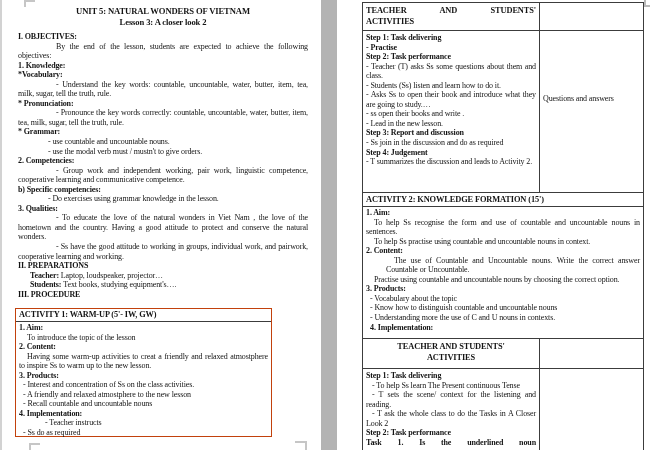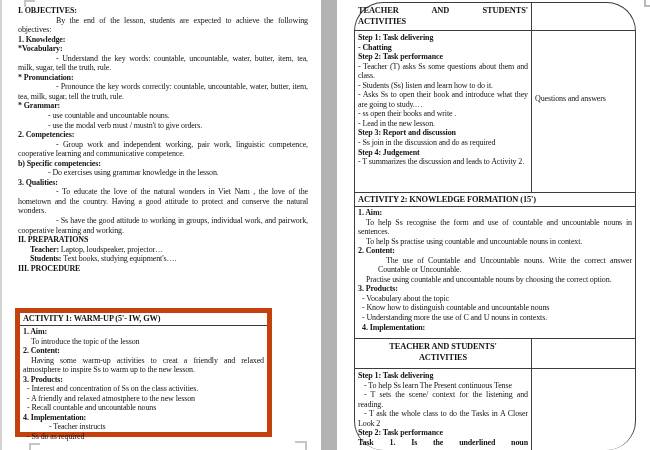--- a/index.html
+++ b/index.html
@@ -24,27 +24,27 @@
 
   
   .lp-content{position:absolute;left:16px;top:6px;width:290px;height:300px;overflow:hidden;}
   .doc-title{text-align:center;font-weight:bold;font-size:8.6px;line-height:10.5px;}
   .title-block{margin-bottom:5px;}
   .para{margin:0;}
   .para.b{font-weight:bold;}
   .para.j{text-align:justify;}
   .para.jl{text-align:justify;text-align-last:justify;}
 
-  .act1-box{position:absolute;left:13px;top:308px;width:257px;height:129px;box-sizing:border-box;border:5px solid #c2410c;}
+  .act1-box{position:absolute;left:13px;top:308px;width:257px;height:129px;box-sizing:border-box;border:1px solid #c2410c;}
   .act1-head{border-bottom:1px solid #3c3c3c;padding:1px 3px;font-weight:bold;font-size:8.3px;line-height:10px;}
   .act1-body{padding:1px 3px;overflow:hidden;}
 
   
-  .rp-table{position:absolute;left:17px;top:2px;width:282px;height:448px;box-sizing:border-box;
-            border-left:1px solid #3c3c3c;border-top:1px solid #3c3c3c;border-right:1px solid #3c3c3c;border-radius:29px;}
+  .rp-table{position:absolute;left:25px;top:2px;width:282px;height:448px;box-sizing:border-box;
+            border-left:1px solid #3c3c3c;border-top:1px solid #3c3c3c;border-right:1px solid #3c3c3c;}
   .row{box-sizing:border-box;border-bottom:1px solid #3c3c3c;display:flex;overflow:hidden;}
   .row:last-child{border-bottom:none;}
   .cell{box-sizing:border-box;padding:2px 3px;overflow:hidden;}
   .cell-left{width:177px;border-right:1px solid #3c3c3c;}
   .cell-right{flex:1;margin-top:32px;}
   .row-header1{height:28px;}
   .row-body1{height:162px;}
   .row-act2head{height:14px;display:block;}
   .row-act2body{height:132px;display:block;}
   .row-header2{height:30px;}
@@ -56,20 +56,24 @@
   .act2-body-inner{padding:1px 3px;}
 </style>
 </head>
 <body>
 
 <div class="stage">
   <div class="edge-strip"></div>
 
   <div class="page page-left">
     <div class="lp-content">
+      <div class="title-block">
+        <div class="doc-title">UNIT 5: NATURAL WONDERS OF VIETNAM</div>
+        <div class="doc-title">Lesson 3: A closer look 2</div>
+      </div>
       <div>
           <div class="para b">I. OBJECTIVES:</div>
           <div class="para j" style="text-indent: 38px;">By the end of the lesson, students are expected to achieve the following objectives:</div>
           <div class="para b">1. Knowledge:</div>
           <div class="para b">*Vocabulary:</div>
           <div class="para j" style="text-indent: 38px;">- Understand the key words: countable, uncountable, water, butter, item, tea, milk, sugar, tell the truth, rule.</div>
           <div class="para b">* Pronunciation:</div>
           <div class="para j" style="text-indent: 38px;">- Pronounce the key words correctly: countable, uncountable, water, butter, item, tea, milk, sugar, tell the truth, rule.</div>
           <div class="para b">* Grammar:</div>
           <div class="para" style="text-indent: 30px;">- use countable and uncountable nouns.</div>
@@ -119,21 +123,21 @@
           <div>ACTIVITIES</div>
         </div>
         <div class="cell cell-right hdr">
           <div>CONTENTS</div>
         </div>
       </div>
 
       <div class="row row-body1">
         <div class="cell cell-left">
             <div class="para b">Step 1: Task delivering</div>
-            <div class="para b">- Chatting</div>
+            <div class="para b">- Practise</div>
             <div class="para b">Step 2: Task performance</div>
             <div class="para j">- Teacher (T) asks Ss some questions about them and class.</div>
             <div class="para j">- Students (Ss) listen and learn how to do it.</div>
             <div class="para j">- Asks Ss to open their book and introduce what they are going to study.…</div>
             <div class="para">- ss open their books and write .</div>
             <div class="para">- Lead in the new lesson.</div>
             <div class="para b">Step 3: Report and discussion</div>
             <div class="para j">- Ss join in the discussion and do as required</div>
             <div class="para b">Step 4: Judgement</div>
             <div class="para j">- T summarizes the discussion and leads to Activity 2.</div>

